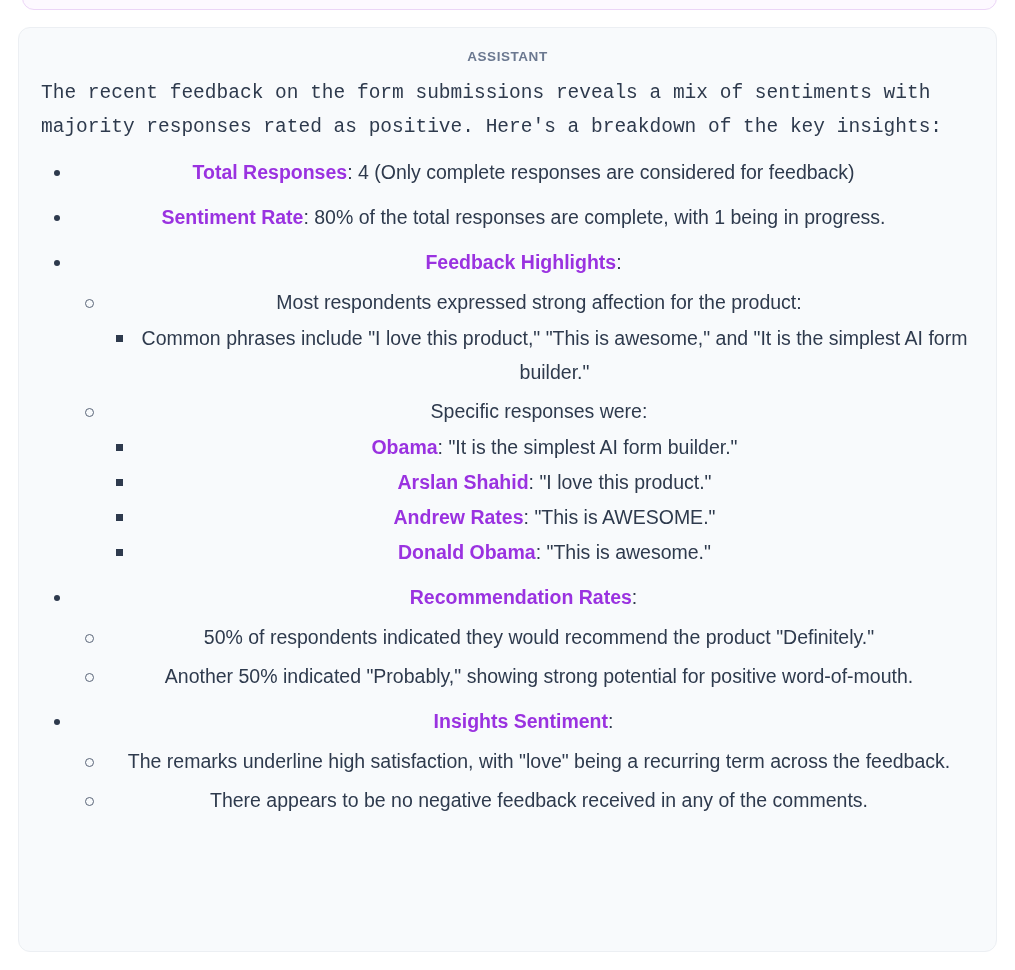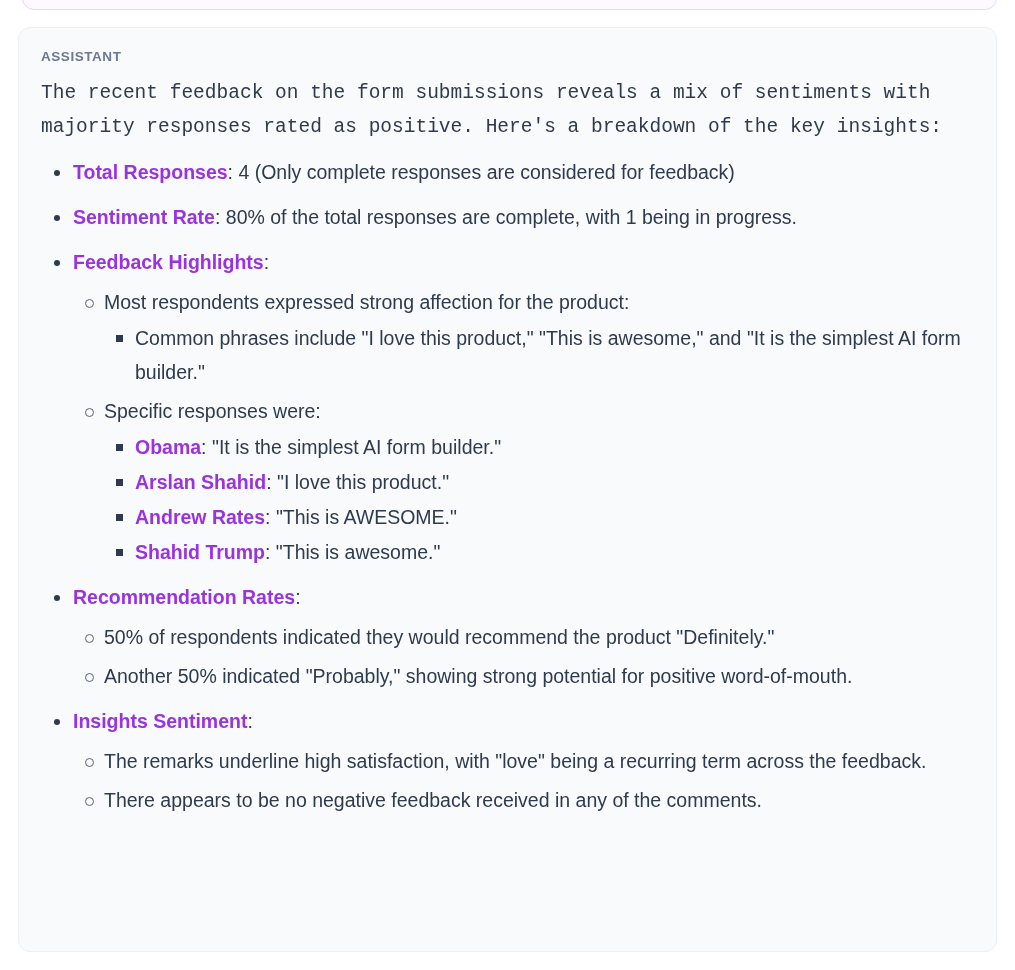--- a/index.html
+++ b/index.html
@@ -39,36 +39,38 @@
     overflow: hidden;
   }
 
   .role-label {
     font-size: 13.5px;
     font-weight: 600;
     letter-spacing: 0.55px;
     color: #6b7890;
     margin: 0 0 10px 0;
     line-height: 1.3;
+    text-align: center;
   }
 
   .intro {
     font-size: 19.5px;
     line-height: 34px;
     color: #2e3a4d;
     margin: 0 0 10px 0;
     max-width: 925px;
     font-family: Liberation Mono, monospace;
   }
 
   
   ul.lvl1 {
     list-style: none;
     margin: 0;
     padding: 0;
+    text-align: center;
   }
   ul.lvl1 > li {
     position: relative;
     padding-left: 32px;
     font-size: 19.5px;
     line-height: 34px;
     color: #2e3a4d;
     margin: 11px 0;
   }
   ul.lvl1 > li::before {
@@ -148,21 +150,21 @@
       <li><span class="key">Total Responses</span><span class="txt">: </span><span class="txt">4 (Only complete responses are considered for feedback)</span></li>
       <li><span class="key">Sentiment Rate</span><span class="txt">: </span><span class="txt">80% of the total responses are complete, with 1 being in progress.</span></li>
       <li><span class="key">Feedback Highlights</span><span class="txt">:</span><ul class="lvl2">
           <li><span class="txt">Most respondents expressed strong affection for the product:</span><ul class="lvl3">
               <li><span class="txt">Common phrases include "I love this product," "This is awesome," and "It is the simplest AI form builder."</span></li>
             </ul></li>
           <li><span class="txt">Specific responses were:</span><ul class="lvl3">
               <li><span class="key">Obama</span><span class="txt">: </span><span class="txt">"It is the simplest AI form builder."</span></li>
               <li><span class="key">Arslan Shahid</span><span class="txt">: </span><span class="txt">"I love this product."</span></li>
               <li><span class="key">Andrew Rates</span><span class="txt">: </span><span class="txt">"This is AWESOME."</span></li>
-              <li><span class="key">Shahid Trump</span><span class="txt">: </span><span class="txt">"This is awesome."</span></li>
+              <li><span class="key">Donald Obama</span><span class="txt">: </span><span class="txt">"This is awesome."</span></li>
             </ul></li>
         </ul></li>
       <li><span class="key">Recommendation Rates</span><span class="txt">:</span><ul class="lvl2">
           <li><span class="txt">50% of respondents indicated they would recommend the product "Definitely."</span></li>
           <li><span class="txt">Another 50% indicated "Probably," showing strong potential for positive word-of-mouth.</span></li>
         </ul></li>
       <li><span class="key">Insights Sentiment</span><span class="txt">:</span><ul class="lvl2">
           <li><span class="txt">The remarks underline high satisfaction, with "love" being a recurring term across the feedback.</span></li>
           <li><span class="txt">There appears to be no negative feedback received in any of the comments.</span></li>
         </ul></li>

